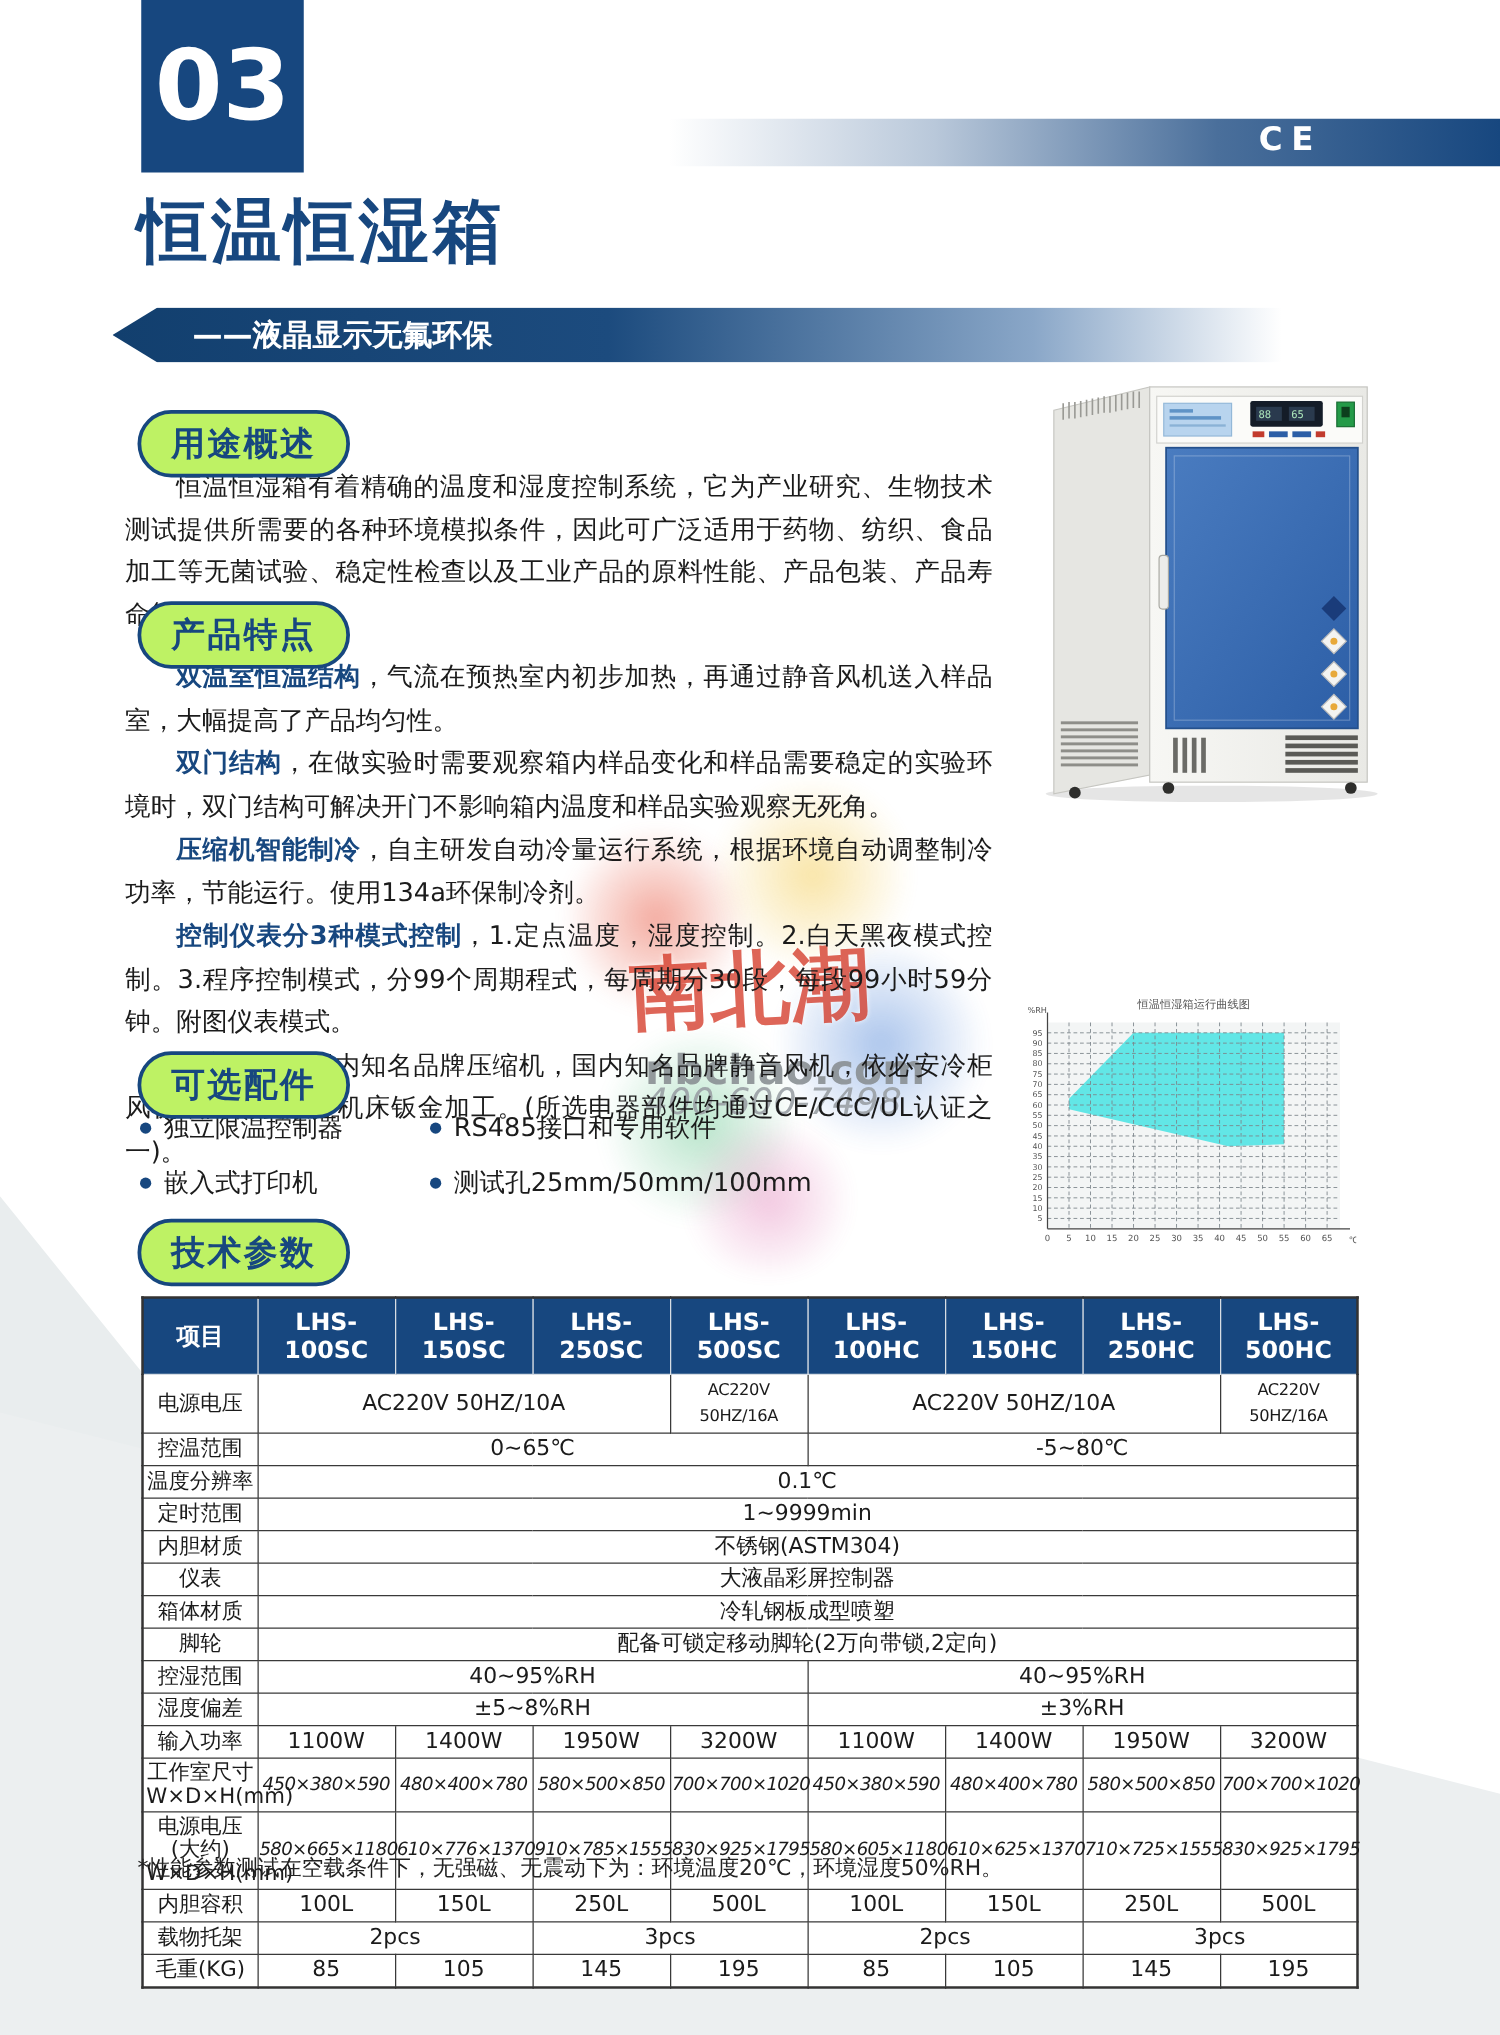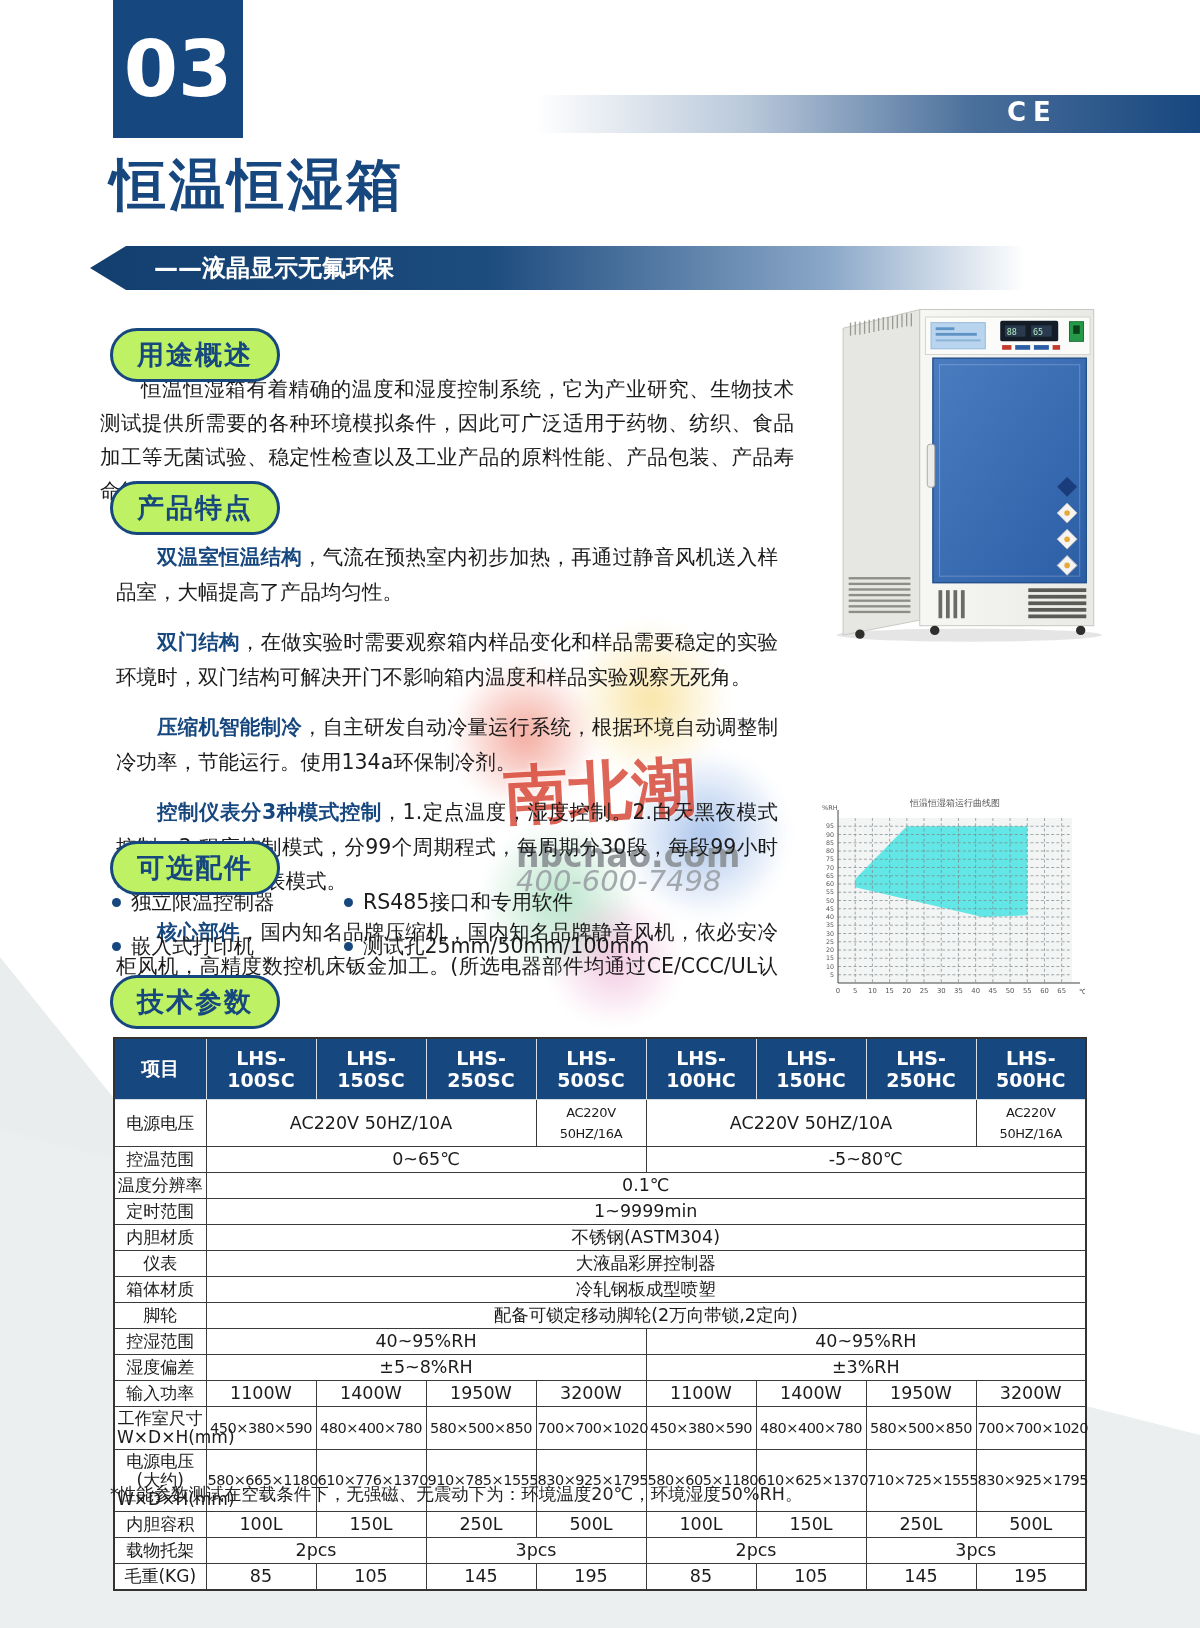--- a/index.html
+++ b/index.html
@@ -23,40 +23,40 @@
           color:#fff;font-size:24px;font-weight:bold;line-height:44px;padding-left:64px;box-sizing:border-box;}
   .pill{position:absolute;border:3px solid #17477f;border-radius:28px;background:#bef264;
         color:#17477f;font-weight:bold;font-size:27px;padding:6px 24px;letter-spacing:2px;z-index:3;}
   .p-usage{left:110px;top:328px;}
   .p-feat{left:110px;top:481px;}
   .p-acc{left:110px;top:841px;}
   .p-spec{left:110px;top:975px;}
   .bodytext{position:absolute;left:100px;top:372px;width:694px;margin:0;font-size:20.5px;
             line-height:34px;text-align:justify;text-indent:2em;z-index:2;}
   .features{position:absolute;left:100px;top:524px;width:694px;z-index:2;}
-  .features p{margin:16px;font-size:20.5px;line-height:34.5px;text-align:justify;text-indent:2em;}
+  .features p{margin:0;font-size:20.5px;line-height:34.5px;text-align:justify;text-indent:2em;}
   .features b{color:#17477f;}
   .acclist{position:absolute;left:112px;top:888px;display:grid;grid-auto-flow:column;
            grid-template-rows:repeat(2,auto);grid-template-columns:232px auto;row-gap:16px;
            font-size:20.5px;z-index:2;}
   .acclist .dot{display:inline-block;width:9px;height:9px;border-radius:50%;background:#17477f;
                 margin-right:10px;vertical-align:2px;}
 
   .photo{position:absolute;left:815px;top:282px;width:290px;height:375px;z-index:2;}
   .chartbox{position:absolute;left:800px;top:768px;width:285px;height:232px;z-index:2;}
 
   table.spec{position:absolute;left:113px;top:1037px;width:974px;border-collapse:collapse;
              table-layout:fixed;background:#fff;z-index:3;border:2px solid #333;}
   table.spec th{background:#17477f;color:#fff;font-size:19px;font-weight:bold;
                 border:1px solid #d7dde4;padding:8px 0;text-align:center;}
   table.spec td{border:1px solid #3a3a3a;text-align:center;font-size:17.5px;
                 line-height:21px;padding:2px 2px;}
   table.spec td.lab{white-space:pre-line;font-size:17px;line-height:19px;}
   table.spec td.small{font-size:13px;letter-spacing:-0.3px;}
-  table.spec td.dim{font-size:14.5px;letter-spacing:-0.5px;padding:6px 1px;}
+  table.spec td.dim{font-size:14.5px;letter-spacing:-0.5px;padding:6px 1px;font-style:italic;}
 
   .footnote{position:absolute;left:110px;top:1482px;margin:0;font-size:17.5px;color:#222;z-index:3;}
   .footer{position:absolute;left:588px;top:1514px;display:flex;align-items:center;
           font-size:20px;color:#3c3c3c;z-index:3;}
   .footer-line{width:130px;height:4px;background:#17477f;margin-right:12px;}
 
   .watermark{position:absolute;left:420px;top:600px;width:380px;height:420px;z-index:1;pointer-events:none;}
   .blob{position:absolute;border-radius:50%;filter:blur(7px);}
   .wm-brand{position:absolute;left:84px;top:148px;font-size:64px;font-weight:bold;color:#d6402f;
             opacity:.8;transform:rotate(-3deg);text-shadow:0 0 4px #fff;}

